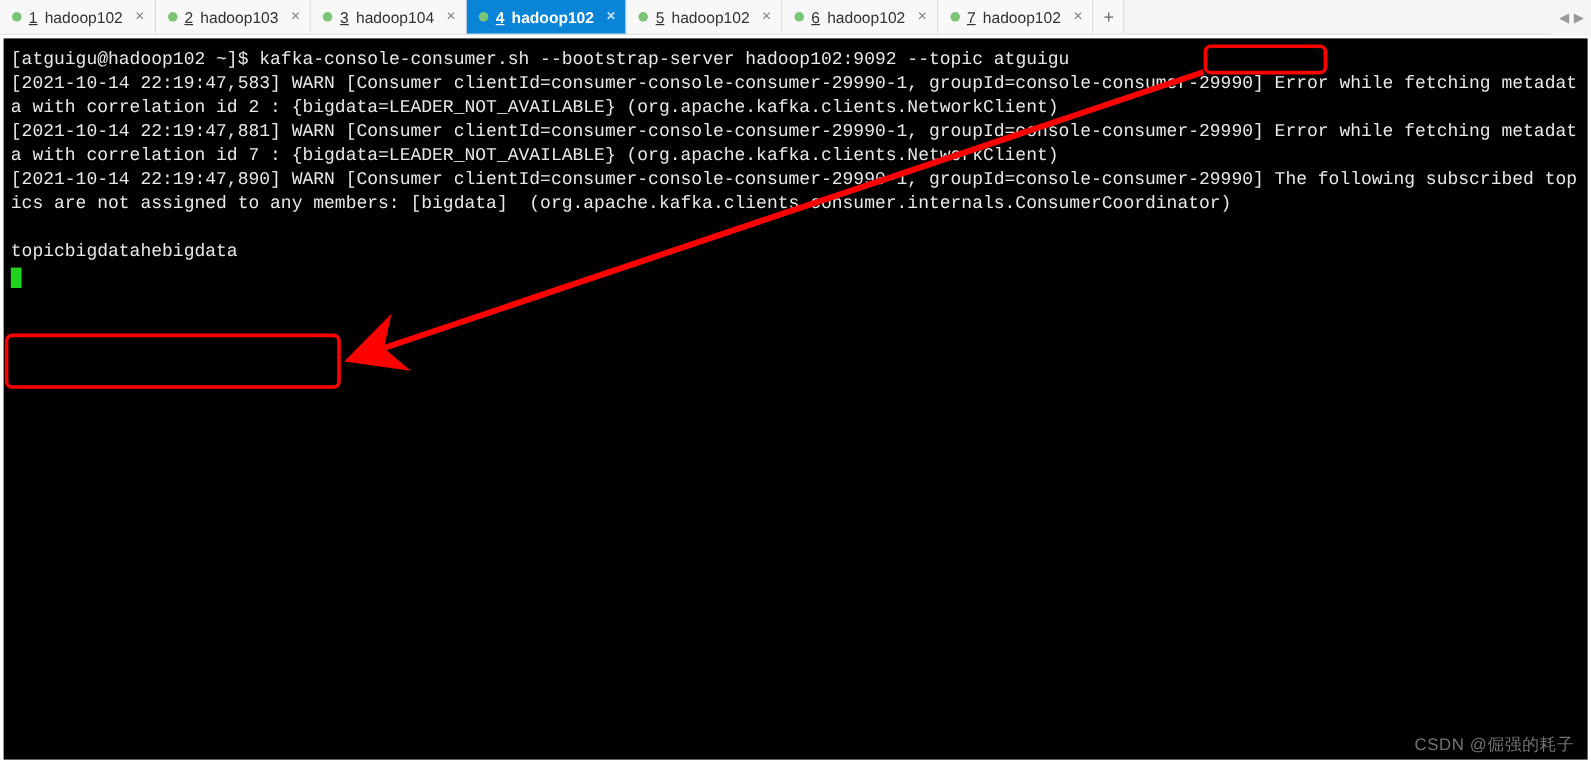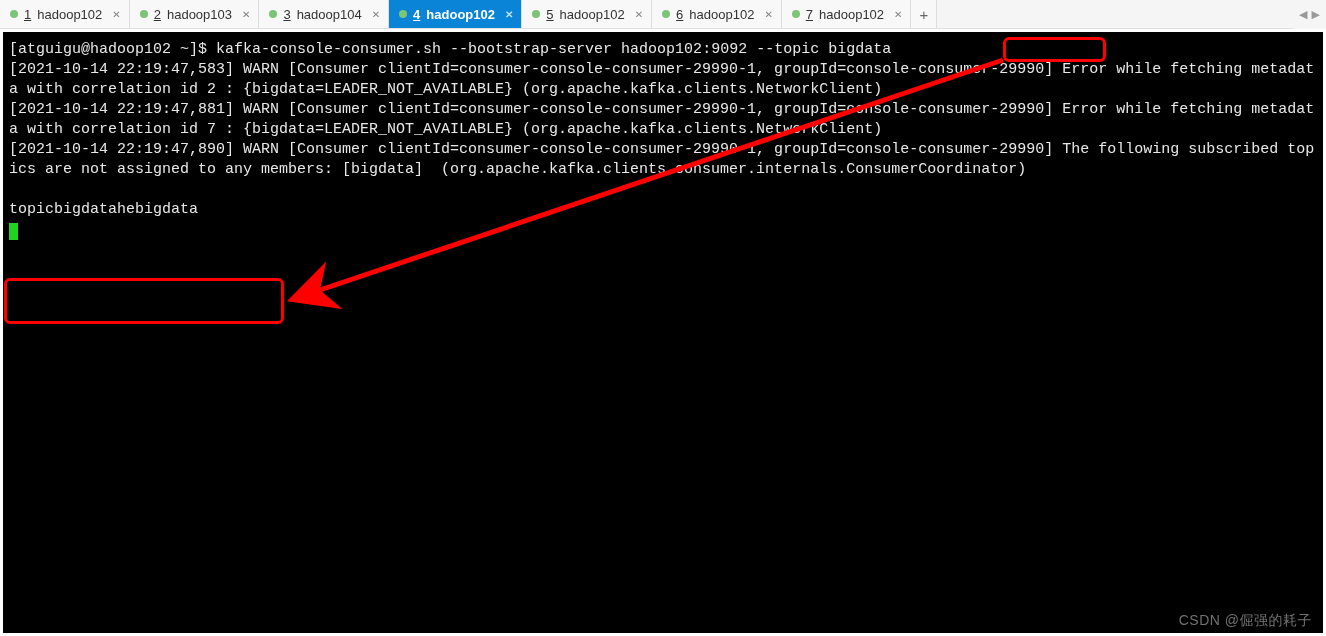--- a/index.html
+++ b/index.html
@@ -158,21 +158,21 @@
     <span>hadoop102</span>
     <span class="tab-close">✕</span>
   </div>
   <div class="tab-add">+</div>
   <div class="tab-nav">
     <span>◀</span>
     <span>▶</span>
   </div>
 </div>
 
-<div class="terminal"><span class="prompt">[atguigu@hadoop102 ~]$ </span><span>kafka-console-consumer.sh --bootstrap-server hadoop102:9092 --topic </span><span>bigdata</span>
+<div class="terminal"><span class="prompt">[atguigu@hadoop102 ~]$ </span><span>kafka-console-consumer.sh --bootstrap-server hadoop102:9092 --topic </span><span>atguigu</span>
 <span>[2021-10-14 22:19:47,583] WARN [Consumer clientId=consumer-console-consumer-29990-1, groupId=console-consumer-29990] Error while fetching metadata with correlation id 2 : {bigdata=LEADER_NOT_AVAILABLE} (org.apache.kafka.clients.NetworkClient)</span>
 <span>[2021-10-14 22:19:47,881] WARN [Consumer clientId=consumer-console-consumer-29990-1, groupId=console-consumer-29990] Error while fetching metadata with correlation id 7 : {bigdata=LEADER_NOT_AVAILABLE} (org.apache.kafka.clients.NetworkClient)</span>
 <span>[2021-10-14 22:19:47,890] WARN [Consumer clientId=consumer-console-consumer-29990-1, groupId=console-consumer-29990] The following subscribed topics are not assigned to any members: [bigdata]  (org.apache.kafka.clients.consumer.internals.ConsumerCoordinator)</span>
 <span></span>
 <span>topicbigdatahebigdata</span>
 <span class="cursor-block"></span></div>
 
 <div class="hl-box" style="top:37px; left:1003px; width:103px; height:25px;"></div>
 
 <div class="hl-box" style="top:278px; left:4px; width:280px; height:46px;"></div>

